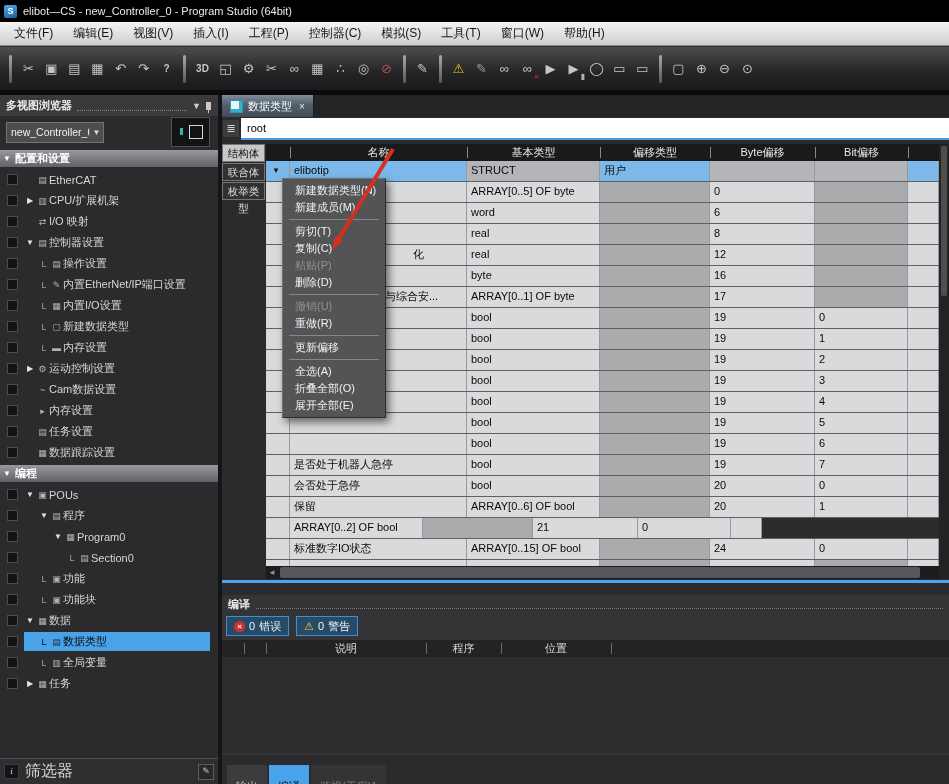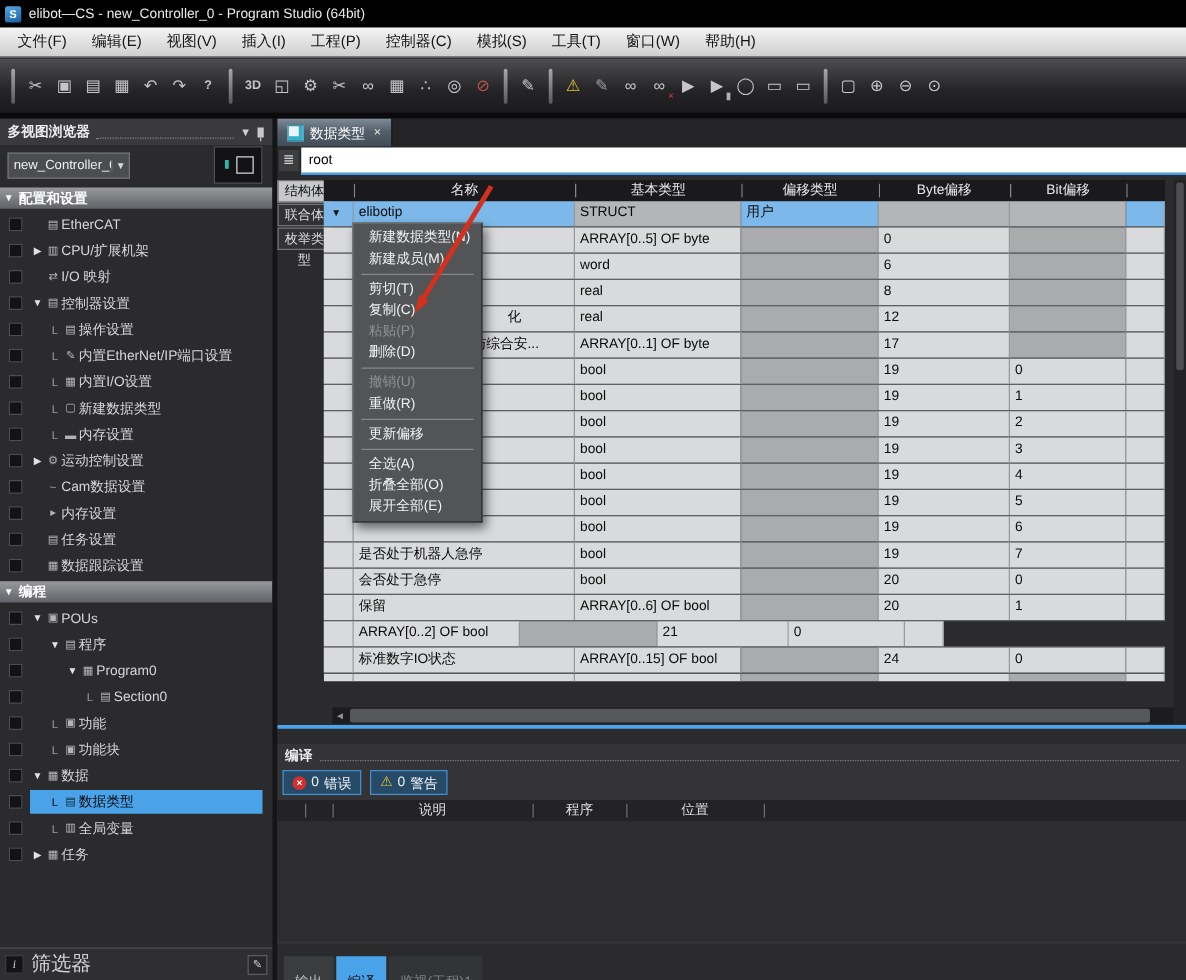--- a/index.html
+++ b/index.html
@@ -61,21 +61,21 @@
   .doc-tab .tlabel{color:#fff;font-size:11px;}
   .tab-ic{width:11px;height:11px;background:#e8f4f6;border:1px solid #2898b8;box-shadow:inset -3px -3px 0 #34b0c8;}
   .tab-x{color:#e6e6e8;font-size:10px;margin-left:2px;}
   .rootbar{position:absolute;left:0;top:22px;right:0;height:25px;}
   .root-ic{position:absolute;left:1px;top:3px;width:16px;height:17px;background:#3c3e40;color:#cfd1d3;font-size:11px;text-align:center;line-height:17px;}
   .root-field{position:absolute;left:19px;right:0;top:1px;height:20px;background:#fff;border-bottom:2px solid #4a9ae0;color:#000;font-size:11px;line-height:20px;padding-left:6px;}
   .sidetabs{position:absolute;left:0;top:49px;width:43px;}
   .side-tab{height:18px;margin-bottom:1px;background:#323234;border:1px solid #737577;color:#dcdcde;font-size:10.5px;text-align:center;line-height:17px;box-sizing:border-box;}
   .side-tab.active{background:#c6c8ca;color:#101010;}
   
-  .dtable{position:absolute;left:37px;top:49px;width:673px;}
+  .dtable{position:absolute;left:44px;top:49px;width:673px;}
   .thead{display:flex;height:17px;background:#1a1a1c;}
   .th{box-sizing:border-box;position:relative;color:#e8e8ea;font-size:11px;line-height:17px;text-align:center;white-space:nowrap;overflow:hidden;}
   .th+.th::before{content:'';position:absolute;left:0;top:3px;bottom:3px;width:1px;background:#85878a;}
   .trow{display:flex;height:21px;border-bottom:1px solid #5e6063;box-sizing:border-box;}
   .trow.partial{height:6px;overflow:hidden;border-bottom:none;}
   .td{box-sizing:border-box;height:20px;line-height:19px;font-size:11px;color:#0a0a0a;padding-left:4px;border-right:1px solid #97999c;white-space:nowrap;overflow:hidden;}
   .td.exp{font-size:8px;padding-left:6px;color:#111;}
   .c-light{background:#d9dadb;}
   .c-dark{background:#a9abad;}
   .c-sel{background:#7cb9ea;}
@@ -475,20 +475,29 @@
           <span class="td c-light exp" style="width: 24px;"></span>
           <span class="td c-light" style="width: 177px; padding-left: 123px;">化</span>
           <span class="td c-light" style="width: 133px;">real</span>
           <span class="td c-dark" style="width: 110px;"></span>
           <span class="td c-light" style="width: 105px;">12</span>
           <span class="td c-dark" style="width: 93px;"></span>
           <span class="td c-light" style="width: 31px;"></span>
         </div>
         <div class="trow">
           <span class="td c-light exp" style="width: 24px;"></span>
+          <span class="td c-light" style="width: 177px;"></span>
+          <span class="td c-light" style="width: 133px;">byte</span>
+          <span class="td c-dark" style="width: 110px;"></span>
+          <span class="td c-light" style="width: 105px;">16</span>
+          <span class="td c-dark" style="width: 93px;"></span>
+          <span class="td c-light" style="width: 31px;"></span>
+        </div>
+        <div class="trow">
+          <span class="td c-light exp" style="width: 24px;"></span>
           <span class="td c-light" style="width: 177px; padding-left: 95px;">与综合安...</span>
           <span class="td c-light" style="width: 133px;">ARRAY[0..1] OF byte</span>
           <span class="td c-dark" style="width: 110px;"></span>
           <span class="td c-light" style="width: 105px;">17</span>
           <span class="td c-dark" style="width: 93px;"></span>
           <span class="td c-light" style="width: 31px;"></span>
         </div>
         <div class="trow">
           <span class="td c-light exp" style="width: 24px;"></span>
           <span class="td c-light" style="width: 177px;"></span>

